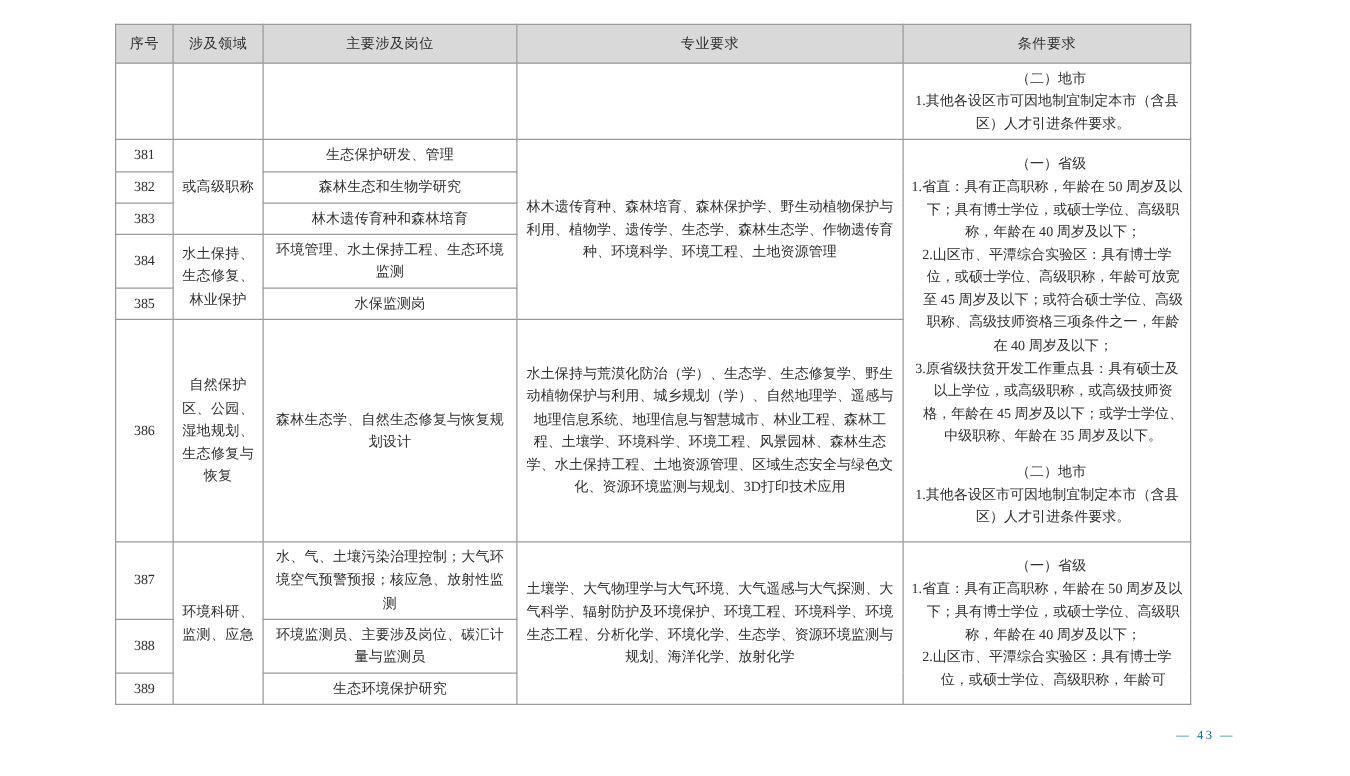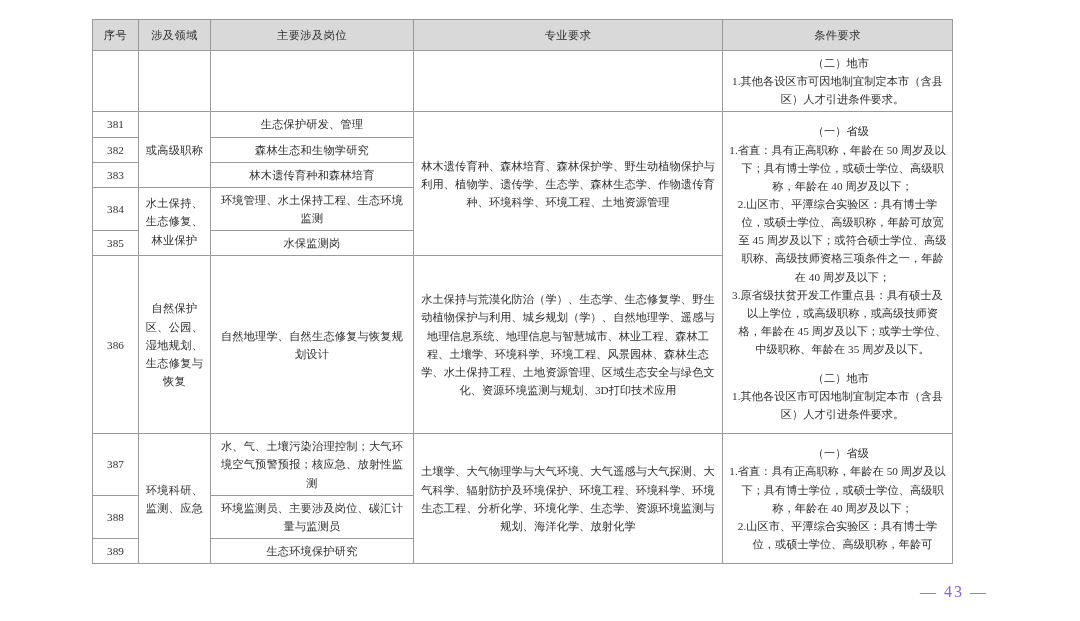--- a/index.html
+++ b/index.html
@@ -102,22 +102,22 @@
     padding-left: 0.6em;
   }
   td.cond .gap {
     display: block;
     height: 0.95em;
   }
   .pagenum {
     position: absolute;
     right: 92px;
     top: 583px;
-    font-size: 16px;
-    color: #8b5cf6;
+    font-size: 10px;
+    color: #0369a1;
     letter-spacing: 2px;
     font-family: "Liberation Serif", "DejaVu Serif", serif;
     white-space: nowrap;
   }
   .r-h    { height: 24px; }
   .r-pre  { height: 58px; }
   .r-381  { height: 25px; }
   .r-382  { height: 25px; }
   .r-383  { height: 25px; }
   .r-384  { height: 38px; }
@@ -195,21 +195,21 @@
       </tr>
 
       <tr class="r-385">
         <td class="seq">385</td>
         <td class="post">水保监测岗</td>
       </tr>
 
       <tr class="r-386">
         <td class="seq">386</td>
         <td class="field">自然保护区、公园、湿地规划、生态修复与恢复</td>
-        <td class="post">自然地理学、自然生态修复与恢复规划设计</td>
+        <td class="post">森林生态学、自然生态修复与恢复规划设计</td>
         <td class="major">水土保持与荒漠化防治（学）、生态学、生态修复学、野生动植物保护与利用、城乡规划（学）、自然地理学、遥感与地理信息系统、地理信息与智慧城市、林业工程、森林工程、土壤学、环境科学、环境工程、风景园林、森林生态学、水土保持工程、土地资源管理、区域生态安全与绿色文化、资源环境监测与规划、3D打印技术应用</td>
       </tr>
 
       <tr class="r-387">
         <td class="seq">387</td>
         <td class="field" rowspan="3">环境科研、监测、应急</td>
         <td class="post">水、气、土壤污染治理控制；大气环境空气预警预报；核应急、放射性监测</td>
         <td class="major" rowspan="3">土壤学、大气物理学与大气环境、大气遥感与大气探测、大气科学、辐射防护及环境保护、环境工程、环境科学、环境生态工程、分析化学、环境化学、生态学、资源环境监测与规划、海洋化学、放射化学</td>
         <td class="cond" rowspan="3">
           <span class="ln head">（一）省级</span>

